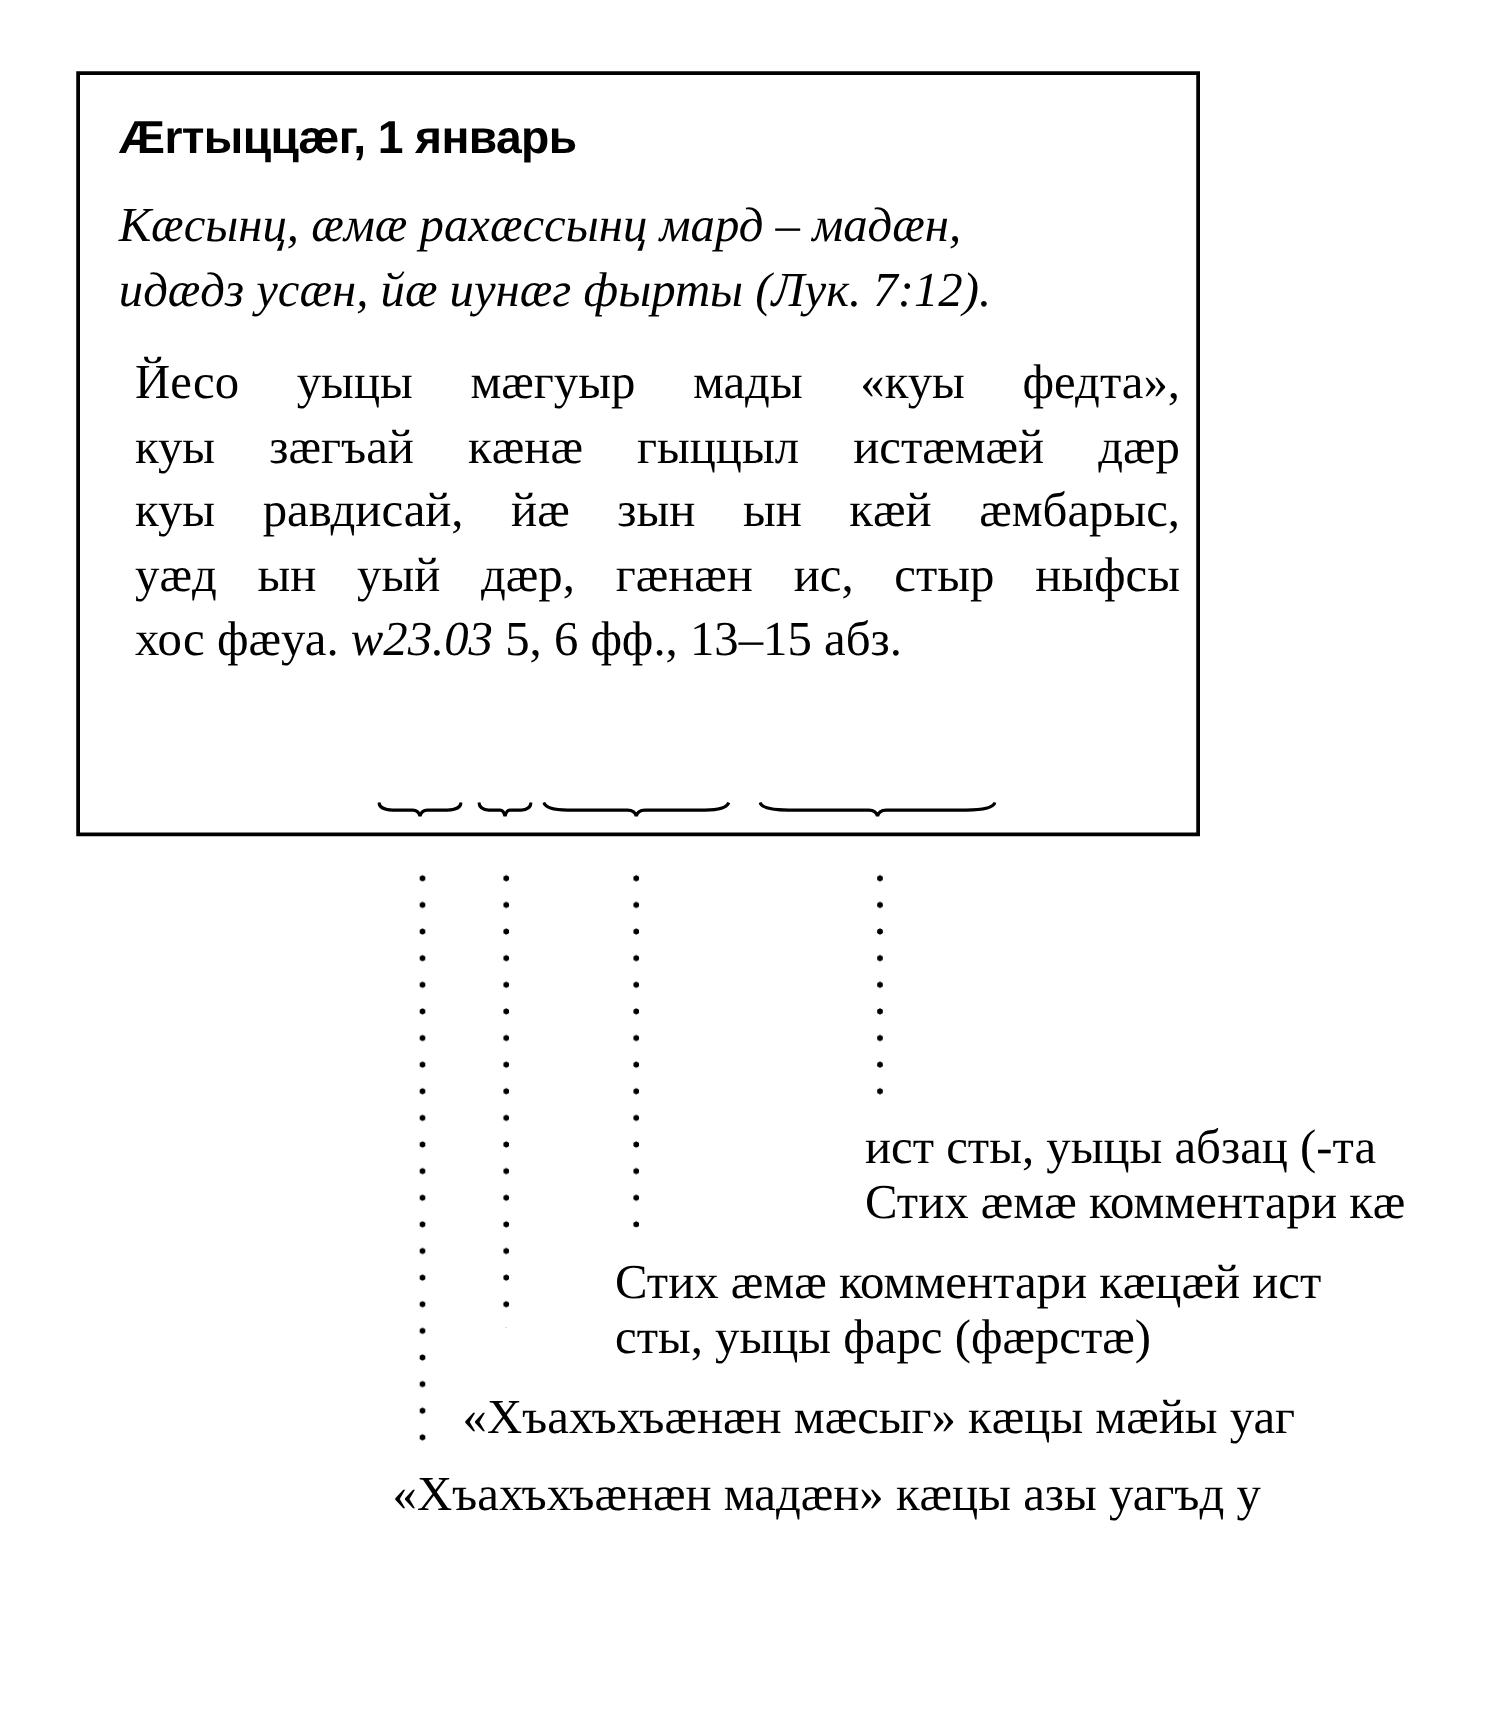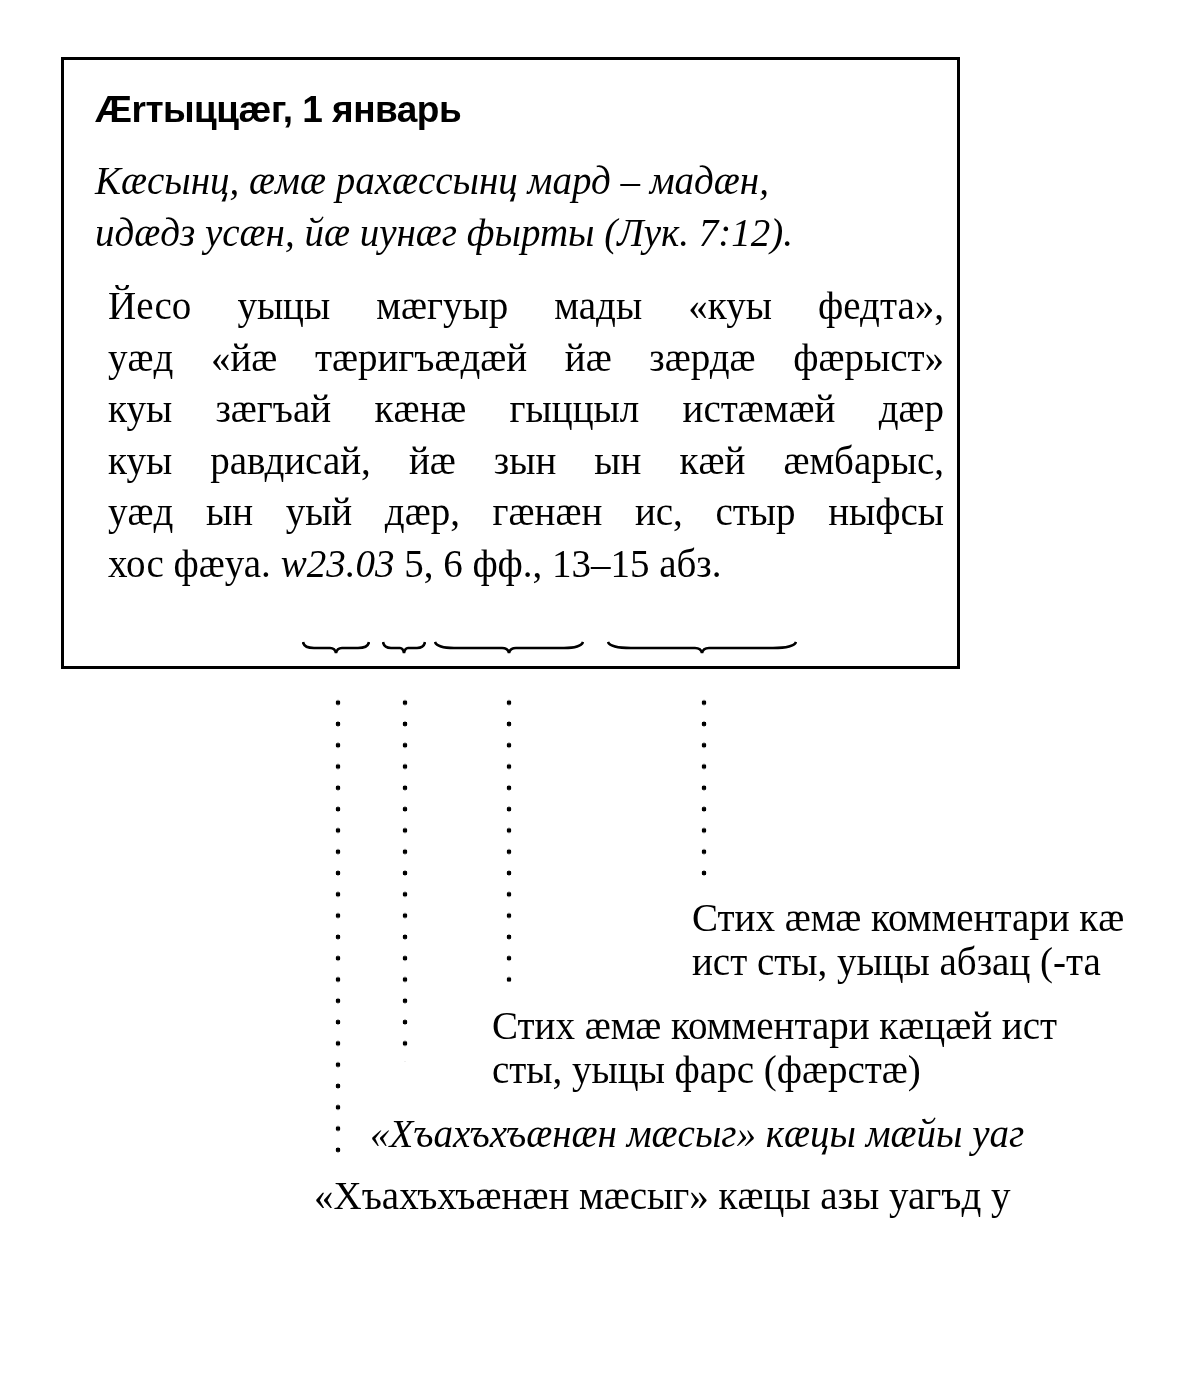--- a/index.html
+++ b/index.html
@@ -46,21 +46,20 @@
 
 <div class="title">Ærтыццæг, 1 январь</div>
 
 <div class="verse">
   <span class="line">Кæсынц, æмæ рахæссынц мард – мадæн,</span>
   <span class="line">идæдз усæн, йæ иунæг фырты (Лук. 7:12).</span>
 </div>
 
 <div class="body">
   <span class="line">Йесо уыцы мæгуыр мады «куы федта»,</span>
-  <span class="line">уæд «йæ тæригъæдæй йæ зæрдæ фæрыст»</span>
   <span class="line">куы зæгъай кæнæ гыццыл истæмæй дæр</span>
   <span class="line">куы равдисай, йæ зын ын кæй æмбарыс,</span>
   <span class="line">уæд ын уый дæр, гæнæн ис, стыр ныфсы</span>
   <span class="line last"><span>хос фæуа. </span><span class="ref-pub">w23</span><span class="ref-pub">.</span><span class="ref-pub">03</span> <span>5, 6 фф.,</span> <span>13–15 абз.</span></span>
 </div>
 
 <svg class="brace" style="left:302px;width:68px;" viewBox="0 0 68 14" preserveAspectRatio="none">
     <path d="M1 2 Q2 8 12 8 L28 8 Q33 8 34 13 Q35 8 40 8 L56 8 Q66 8 67 2" fill="none" stroke="#000" stroke-width="2.6"></path>
   </svg>
 <svg class="brace" style="left:382px;width:44px;" viewBox="0 0 44 14" preserveAspectRatio="none">
@@ -72,21 +71,21 @@
 <svg class="brace" style="left:607px;width:190px;" viewBox="0 0 190 14" preserveAspectRatio="none">
     <path d="M1 2 Q3 8 24 8 L88 8 Q94 8 95 13 Q96 8 102 8 L166 8 Q187 8 189 2" fill="none" stroke="#000" stroke-width="2.6"></path>
   </svg>
 
 <div class="dots" style="left:335px;top:692px;height:476px;"></div>
 <div class="dots" style="left:402px;top:692px;height:370px;"></div>
 <div class="dots" style="left:506px;top:692px;height:290px;"></div>
 <div class="dots" style="left:701px;top:692px;height:192px;"></div>
 
 <div class="label" style="left:692px;top:896px;">
+  <div>ист сты, уыцы абзац (-та</div>
   <div>Стих æмæ комментари кæ</div>
-  <div>ист сты, уыцы абзац (-та</div>
 </div>
 <div class="label" style="left:492px;top:1004px;">
   <div>Стих æмæ комментари кæцæй ист</div>
   <div>сты, уыцы фарс (фæрстæ)</div>
 </div>
-<div class="label" style="left:370px;top:1112px;font-style:italic;">«Хъахъхъæнæн мæсыг» кæцы мæйы уаг</div>
-<div class="label" style="left:314px;top:1174px;">«Хъахъхъæнæн мæсыг» кæцы азы уагъд у</div>
+<div class="label" style="left:370px;top:1112px;">«Хъахъхъæнæн мæсыг» кæцы мæйы уаг</div>
+<div class="label" style="left:314px;top:1174px;">«Хъахъхъæнæн мадæн» кæцы азы уагъд у</div>
 
 </body></html>

